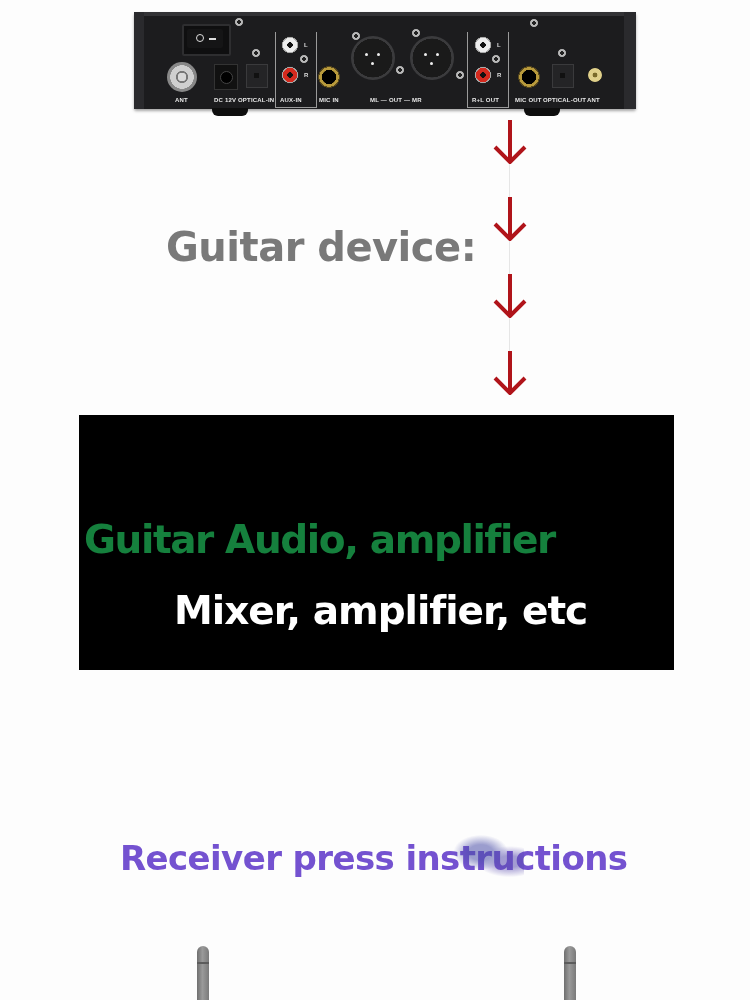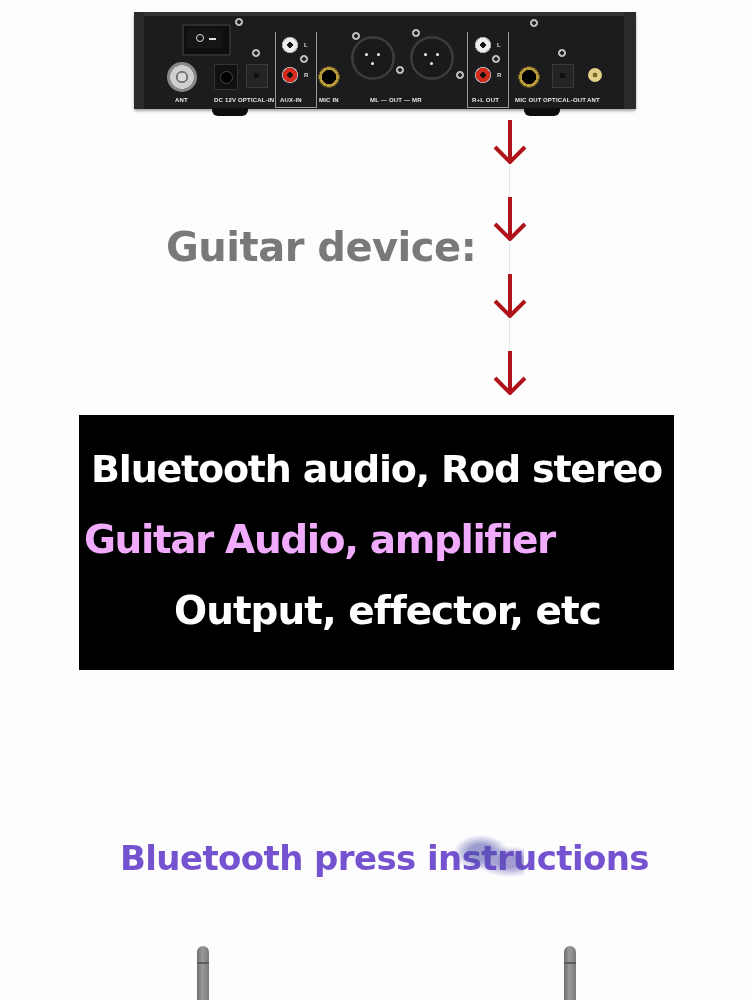--- a/index.html
+++ b/index.html
@@ -34,21 +34,21 @@
   .lr { position:absolute; color:#ddd; font-family:"Liberation Sans", sans-serif; font-weight:bold; font-size:6px; }
 
   
   .arrow-line { position:absolute; left:509px; top:120px; width:1px; height:275px; background:#e6e6e6; }
   .arrow { position:absolute; left:492px; width:36px; height:44px; }
 
   
   .heading { position:absolute; left:166px; top:224px; font-family:"DejaVu Sans", sans-serif; font-weight:bold; font-size:40px; color:#797979; letter-spacing:-0.5px; white-space:nowrap; }
   .black-box { position:absolute; left:79px; top:415px; width:595px; height:255px; background:#000; }
   .line1 { position:absolute; left:0; top:32px; width:595px; font-family:"DejaVu Sans", sans-serif; font-weight:bold; font-size:38px; color:#fff; white-space:nowrap; letter-spacing:-1.2px; text-align:center; }
-  .line2 { position:absolute; left:5px; top:102px; font-family:"DejaVu Sans", sans-serif; font-weight:bold; font-size:39px; color:#f0abfc; white-space:nowrap; letter-spacing:-1.4px; }
+  .line2 { position:absolute; left:5px; top:102px; font-family:"DejaVu Sans", sans-serif; font-weight:bold; font-size:39px; color:#15803d; white-space:nowrap; letter-spacing:-1.4px; }
   .line3 { position:absolute; left:95px; top:173px; font-family:"DejaVu Sans", sans-serif; font-weight:bold; font-size:39px; color:#fff; white-space:nowrap; letter-spacing:-1px; }
 
   .purple { position:absolute; left:120px; top:838px; font-family:"DejaVu Sans", sans-serif; font-weight:bold; font-size:34px; color:#7452d0; white-space:nowrap; letter-spacing:-0.6px; }
   .blot { position:absolute; left:452px; top:834px; width:72px; height:46px; opacity:.55; background:radial-gradient(ellipse at 40% 40%, #4c4fa8 0 20%, transparent 45%), radial-gradient(ellipse at 80% 60%, #5b4db0 0 15%, transparent 40%); }
 
   .antenna { position:absolute; top:946px; width:12px; height:54px; background:linear-gradient(to right, #6f6f6f, #9a9a9a 45%, #7a7a7a); border-radius:6px 6px 0 0; }
   .antenna::after { content:""; position:absolute; left:0; top:16px; width:12px; height:2px; background:#5c5c5c; }
 </style>
 </head>
 <body>
@@ -135,22 +135,21 @@
 <svg class="arrow" style="top:274px" viewBox="0 0 36 44">
     <path d="M18 0 V42 M3 27 L18 42 L33 27" stroke="#b0141a" stroke-width="4" fill="none"></path>
   </svg>
 <svg class="arrow" style="top:351px" viewBox="0 0 36 44">
     <path d="M18 0 V42 M3 27 L18 42 L33 27" stroke="#b0141a" stroke-width="4" fill="none"></path>
   </svg>
 
 <div class="heading">Guitar device:</div>
 
 <div class="black-box">
-  <div class="line1">Bluetooth audio, Rod stereo</div>
   <div class="line2">Guitar Audio, amplifier</div>
-  <div class="line3">Output, effector, etc</div>
+  <div class="line3">Mixer, amplifier, etc</div>
 </div>
 
-<div class="purple">Bluetooth press instructions</div>
+<div class="purple">Receiver press instructions</div>
 <div class="blot"></div>
 
 <div class="antenna" style="left:197px"></div>
 <div class="antenna" style="left:564px"></div>
 
 </body></html>

